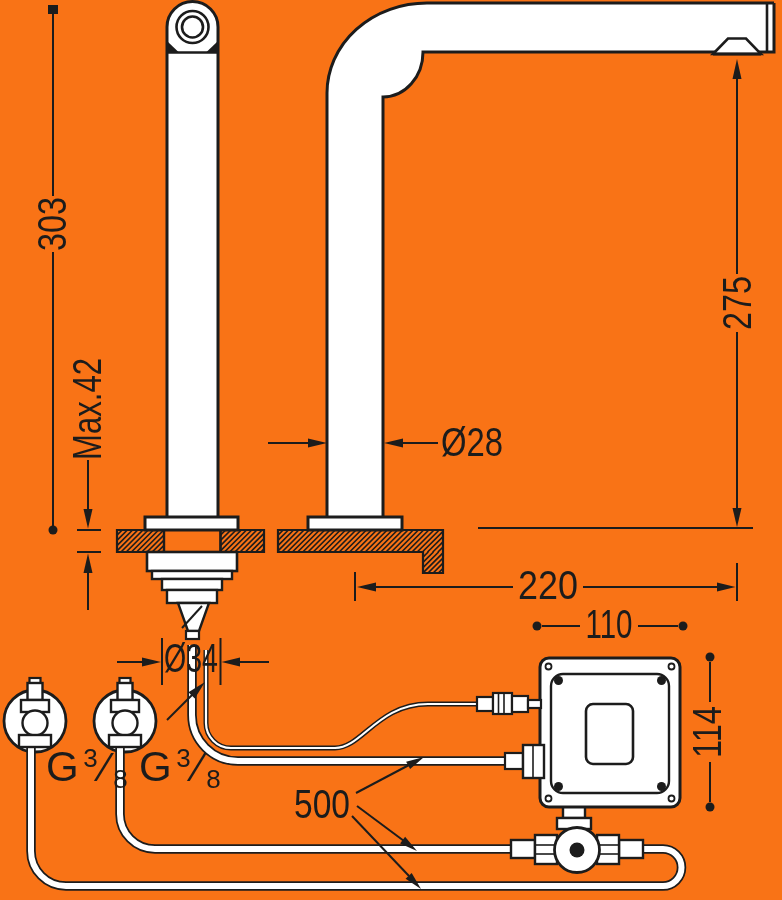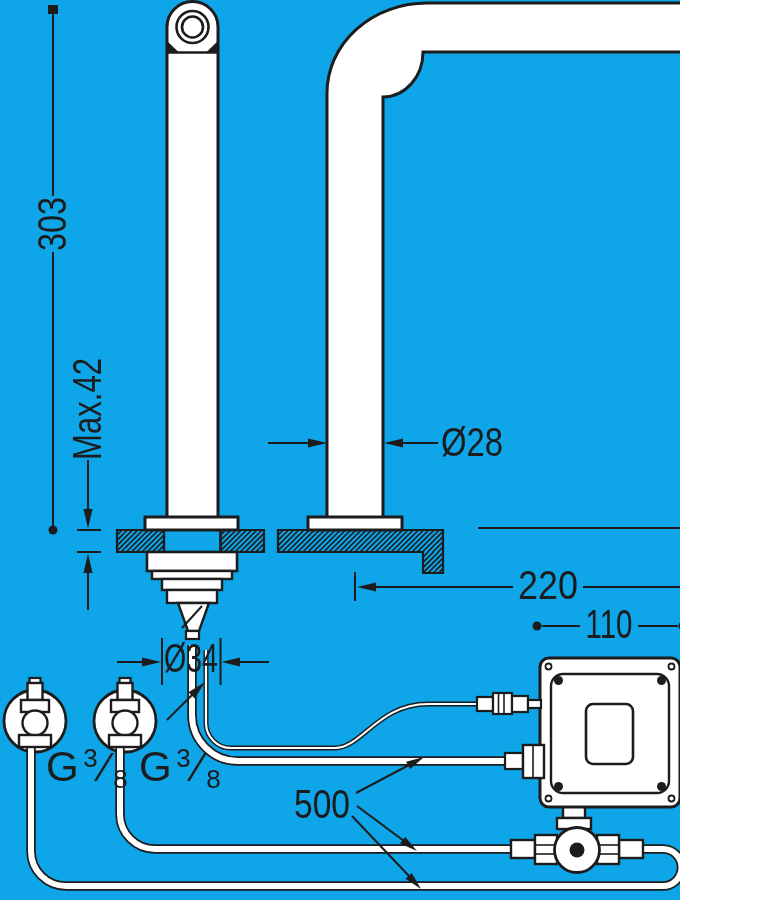--- a/index.html
+++ b/index.html
@@ -1,16 +1,16 @@
 <!DOCTYPE html>
 <html><head>
 <meta charset="utf-8">
 <style>
   html,body{margin:0;padding:0;background:#fff;}
-  .canvas{width:680px;height:900px;background:#0ea5e9;position:relative;overflow:hidden;}
+  .canvas{width:782px;height:900px;background:#f97316;position:relative;overflow:hidden;}
   svg{display:block;}
   text{font-family:"Liberation Sans","DejaVu Sans",sans-serif;fill:#1c1c1c;}
   .dimtxt{font-size:40px;}
   .sup{font-size:26px;}
   .big{font-size:42px;}
   .slash{font-size:40px;}
 </style>
 </head>
 <body>
 

